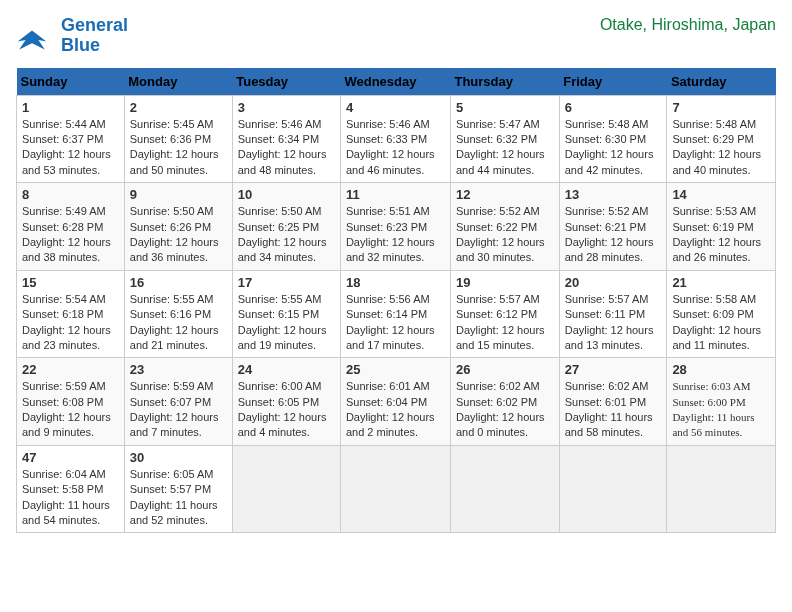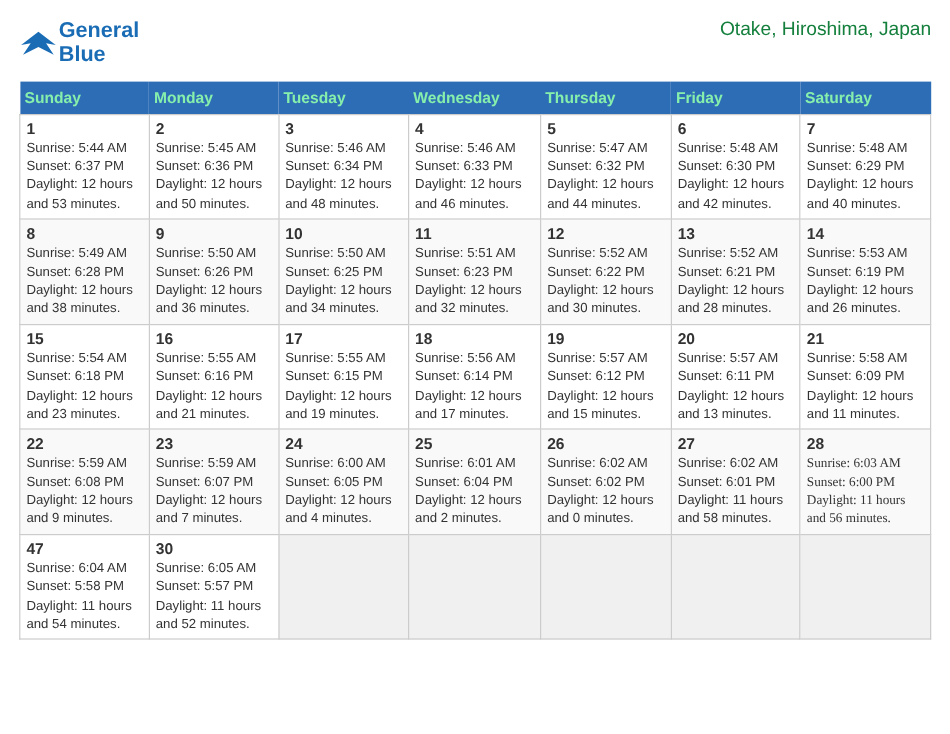--- a/index.html
+++ b/index.html
@@ -11,22 +11,22 @@
       padding: 16px;
     }
     .header {
       display: flex;
       justify-content: space-between;
       align-items: flex-start;
       margin-bottom: 12px;
     }
     .logo {
       display: flex;
-      align-items: center;
-      gap: 1px;
+      align-items: flex-end;
+      gap: 13px;
     }
     .logo-text {
       font-size: 18px;
       font-weight: bold;
       color: #333;
       line-height: 1.1;
     }
     .logo-text span {
       color: #1a6db5;
     }
@@ -46,21 +46,21 @@
       font-size: 16px;
       color: #15803d;
     }
     table {
       width: 100%;
       border-collapse: collapse;
       font-size: 11px;
     }
     thead tr th {
       background-color: #2d6db5;
-      color: #86efac;
+      color: #000000;
       padding: 6px 4px;
       text-align: left;
       font-size: 13px;
       font-weight: bold;
     }
     tbody tr td {
       vertical-align: top;
       padding: 4px 5px;
       border: 1px solid #ccc;
       width: 113px;

